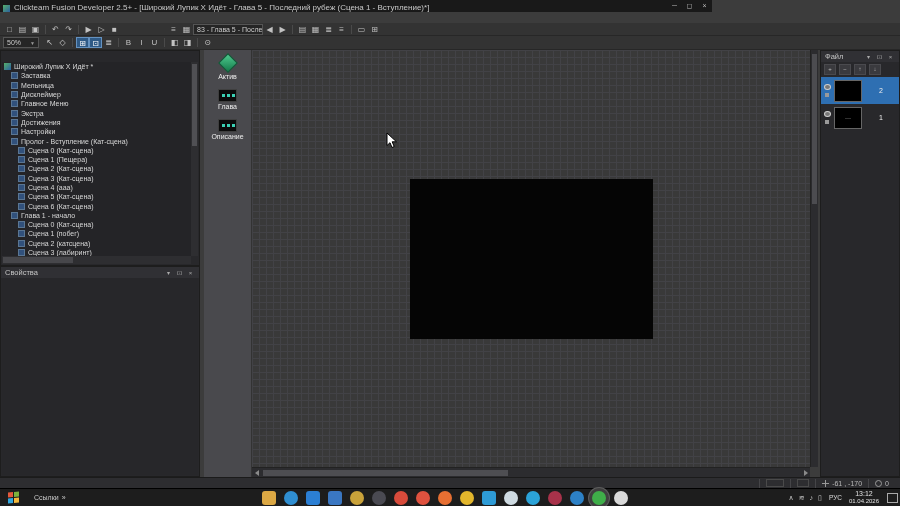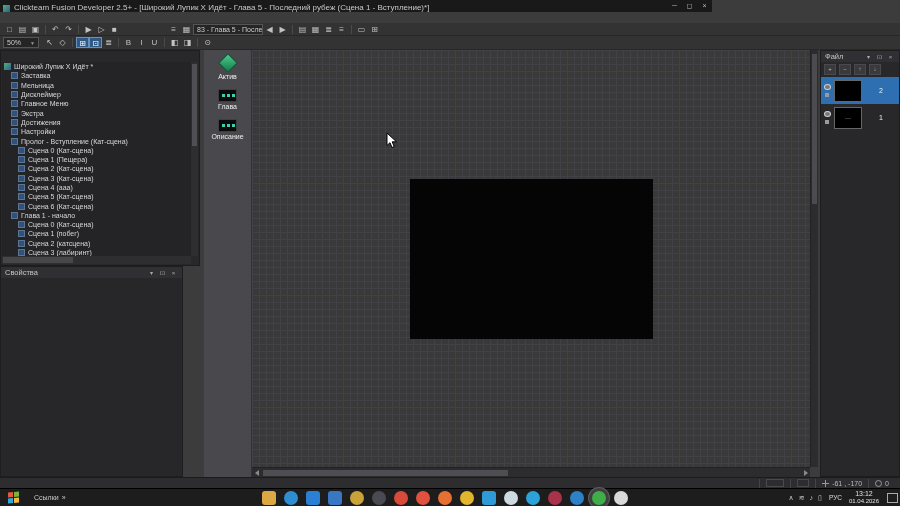--- a/index.html
+++ b/index.html
@@ -49,21 +49,21 @@
   .trow[data-depth="2"]{padding-left:16px}
   .ticon{width:7px;height:7px;margin-right:3px;flex:none}
   .icon-app{background:linear-gradient(135deg,#56b06a,#2b5fa0)}
   .icon-frame{background:#31517c;border:1px solid #5a7693;box-sizing:border-box}
   .vscroll{position:absolute;right:1px;top:11px;width:7px;bottom:9px;background:#2e2e31}
   .vthumb{position:absolute;left:1px;right:1px;top:2px;height:82px;background:#505054}
   .hscroll{position:absolute;left:1px;right:8px;bottom:1px;height:8px;background:#2e2e31}
   .hthumb{position:absolute;top:1px;bottom:1px;left:1px;width:70px;background:#47474b}
 
   
-  .prop-panel{left:0;top:266px;width:183px;height:211px}
+  .prop-panel{left:0;top:266px;width:200px;height:211px}
   .prop-body{position:absolute;left:1px;right:1px;top:11px;bottom:1px;background:#27272a}
 
   .splitter{left:200px;top:50px;width:4px;height:427px;background:#3c3c3c}
 
   
   .objstrip{left:204px;top:50px;width:48px;height:427px;background:#49494d;border-right:1px solid #333;box-sizing:border-box;padding-top:3px}
   .obj{margin-bottom:9px;text-align:center}
   .oicon{display:block}
   .obj-diamond{width:12px;height:12px;margin:3px auto 3px;transform:rotate(45deg);background:linear-gradient(135deg,var(--object_green_light),var(--object_green_dark));border:1px solid #0e5e38}
   .obj-counter{width:17px;height:11px;margin:2px auto 1px;background:#0b0b0b;border:1px solid #3f3f3f;position:relative}

